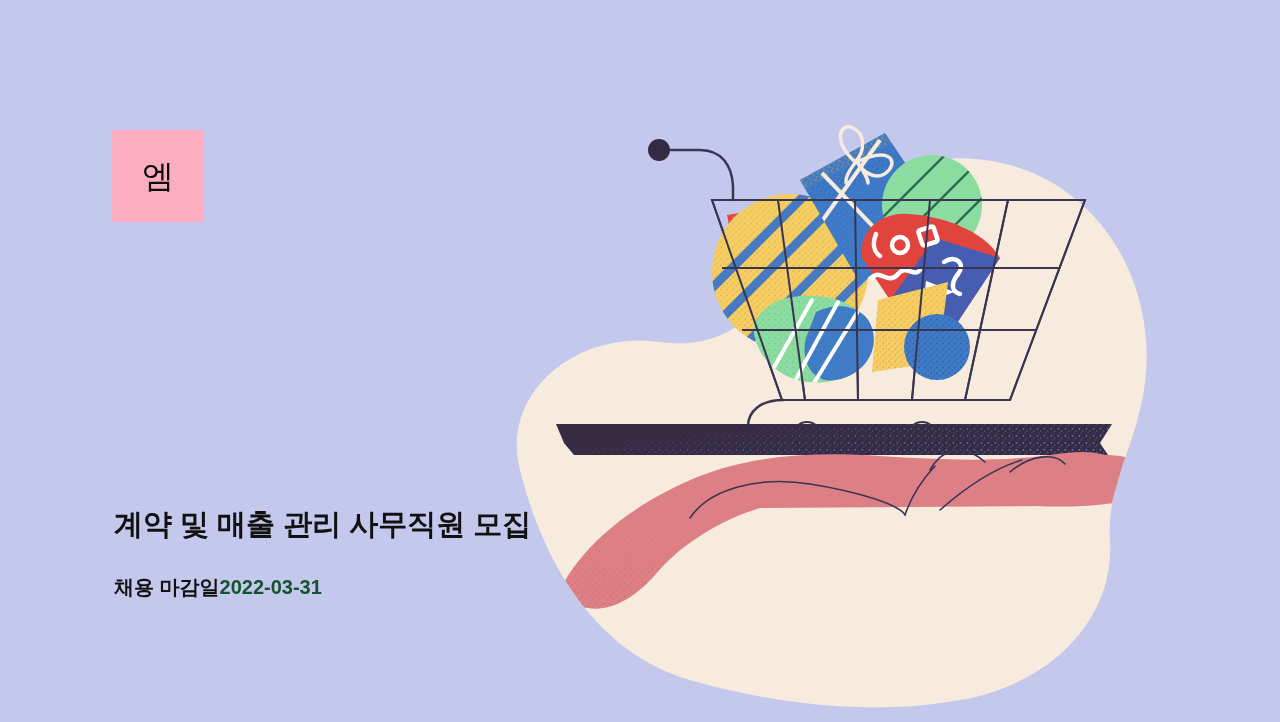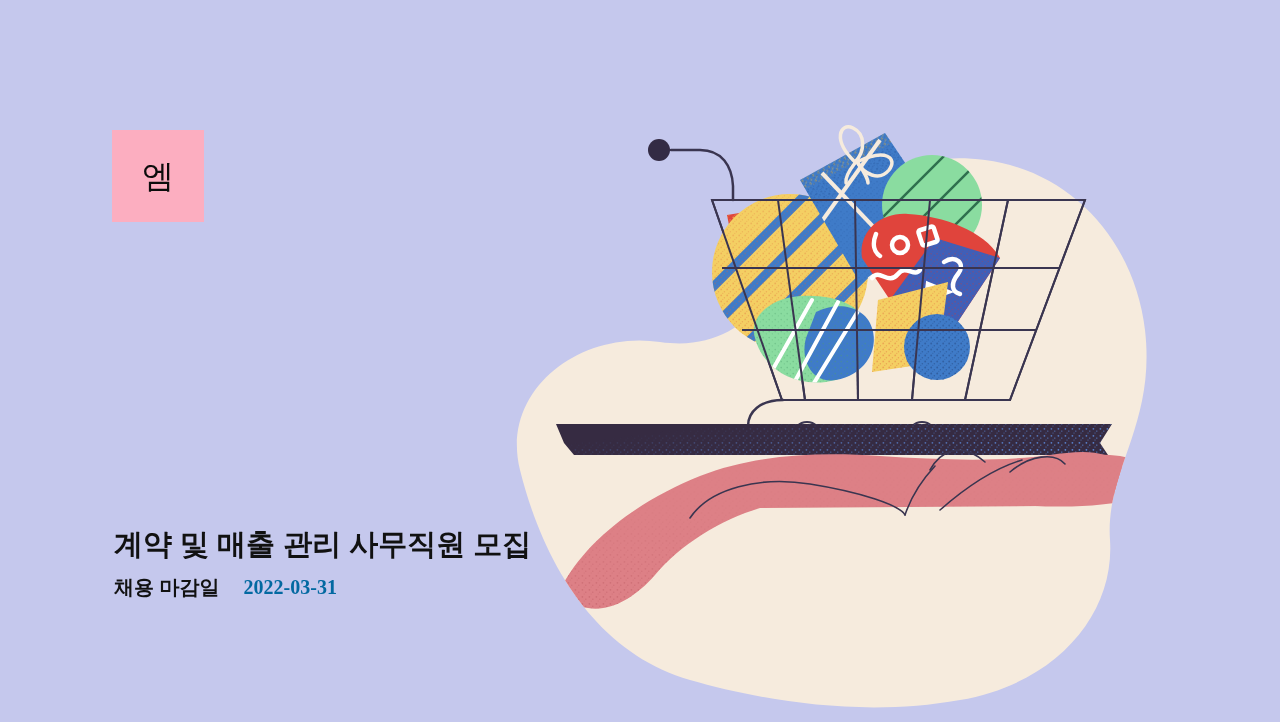--- a/index.html
+++ b/index.html
@@ -70,42 +70,40 @@
   }
   #job-title {
     position: absolute;
     left: 114px;
     top: 506px;
     font-size: 29px;
     font-weight: 700;
     color: #111111;
     line-height: 1.25;
     white-space: nowrap;
-    margin-top: 20px;
   }
   #deadline-row {
     position: absolute;
     left: 114px;
     top: 574px;
     display: flex;
     align-items: baseline;
     white-space: nowrap;
     text-align: center;
   }
   #deadline-label {
     font-size: 20px;
     font-weight: 700;
     color: #111111;
   }
   #deadline-date {
     font-size: 20px;
     font-weight: 700;
-    color: #0369a1;
-    margin-left: 24px;
-    font-family: Liberation Serif, serif;
+    color: #14532d;
+    margin-left: 0;
   }
 </style>
 </head>
 <body>
 
 <div id="poster">
 
   <svg id="art" viewBox="0 0 1280 722" xmlns="http://www.w3.org/2000/svg">
     <defs>
 

